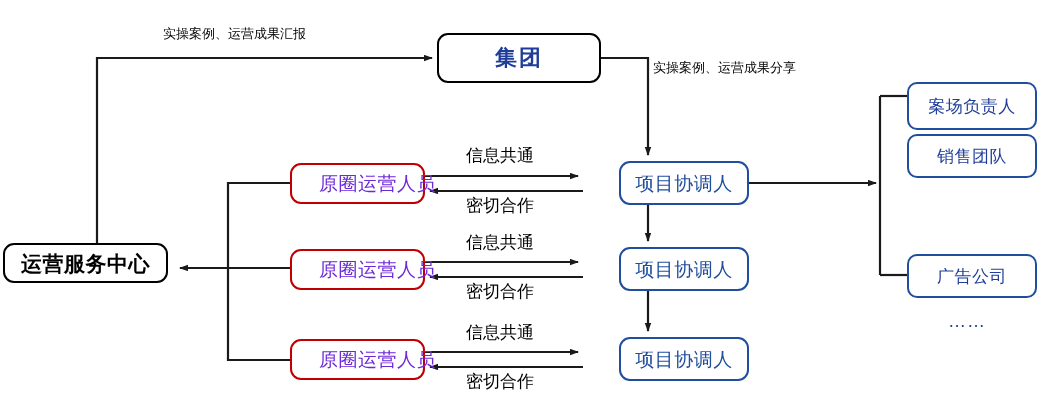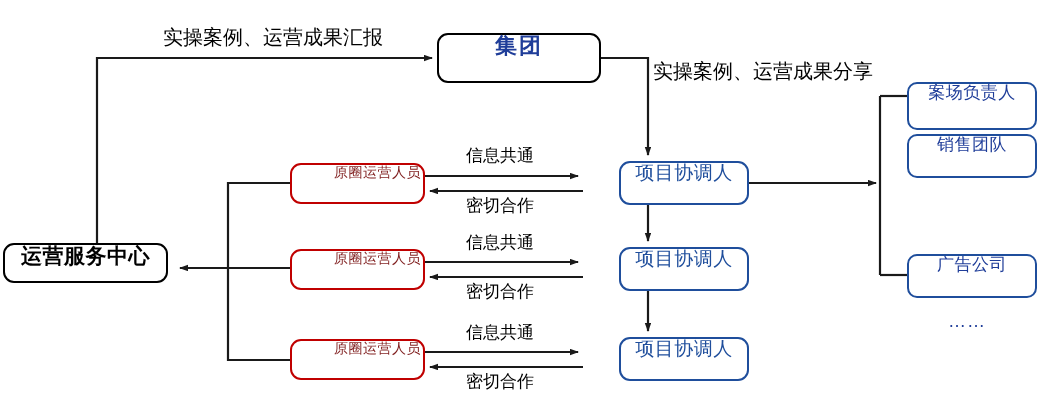--- a/index.html
+++ b/index.html
@@ -22,20 +22,21 @@
     left: 0;
     top: 0;
     width: 1064px;
     height: 417px;
     pointer-events: none;
   }
   .node {
     position: absolute;
     box-sizing: border-box;
     display: flex;
+    align-items: center;
     justify-content: center;
     border-radius: 11px;
     background: #ffffff;
     white-space: nowrap;
     line-height: 1;
   }
   .node-black {
     border: 2.6px solid #000000;
     color: #1F3D99;
     font-size: 22px;
@@ -44,22 +45,22 @@
   }
   .node-center {
     border: 2.6px solid #000000;
     color: #000000;
     font-size: 21px;
     font-weight: bold;
     letter-spacing: 0.5px;
   }
   .node-red {
     border: 2.3px solid #C00000;
-    color: #7f1d1d;
-    font-size: 14px;
+    color: #6d28d9;
+    font-size: 19px;
     letter-spacing: 0.5px;
     padding-left: 40px;
   }
   .node-blue {
     border: 2.3px solid #1F4E9C;
     color: #1F4E9C;
     font-size: 19px;
     letter-spacing: 0.5px;
     margin-left: 36px;
   }
@@ -71,21 +72,21 @@
     border-radius: 10px;
   }
   .edge-label {
     position: absolute;
     color: #000000;
     font-size: 17px;
     white-space: nowrap;
     line-height: 1;
   }
   .edge-label-lg {
-    font-size: 20px;
+    font-size: 13px;
   }
   .ellipsis-mark {
     position: absolute;
     color: #1F3D99;
     font-size: 18px;
     letter-spacing: 1px;
     white-space: nowrap;
     line-height: 1;
   }
 </style>

